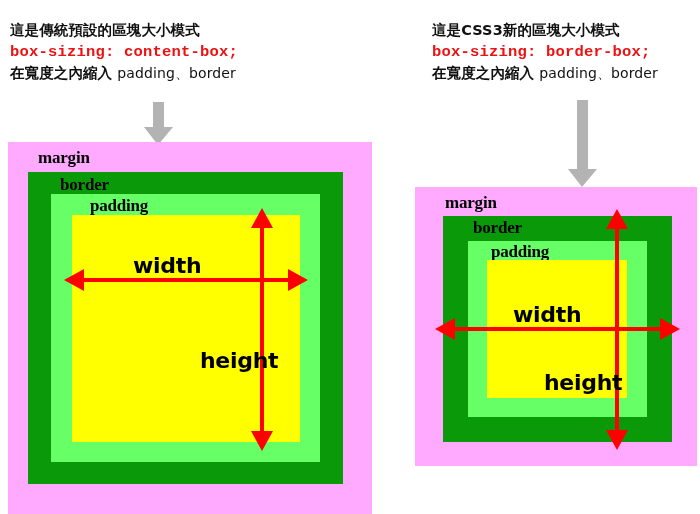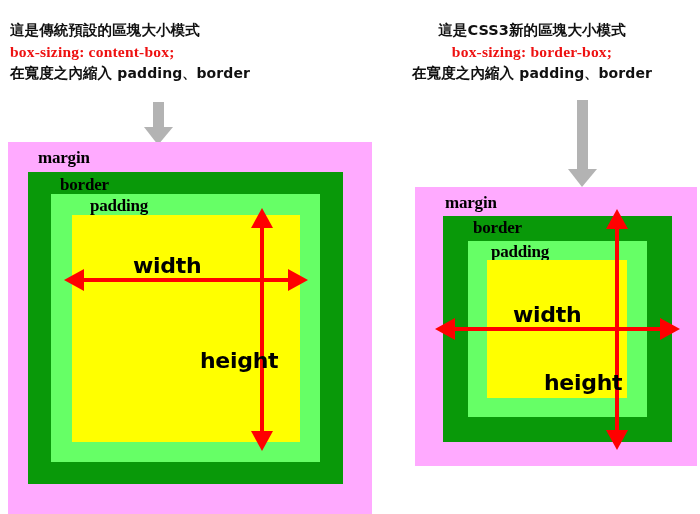--- a/index.html
+++ b/index.html
@@ -24,35 +24,35 @@
   }
   .caption .line {
     display: block;
     font-size: 14.5px;
     color: #111111;
     font-weight: 700;
     letter-spacing: .1px;
   }
   .caption .line.code {
     color: #ee1111;
-    font-family: Liberation Serif, serif;
+    font-family: Liberation Mono, monospace;
     font-weight: 700;
     font-size: 15.5px;
     letter-spacing: .2px;
   }
   .caption .line.mixed {
     font-weight: 700;
   }
   .caption .line.mixed .lat {
-    font-weight: 700;
+    font-weight: 400;
     font-size: 14px;
   }
 
   #caption-left  { left: 10px; top: 20px; }
-  #caption-right { left: 412px; top: 20px; text-align: center; }
+  #caption-right { left: 432px; top: 20px; }
 
   
   .grey-arrow { position: absolute; }
   .grey-arrow .shaft {
     position: absolute;
     background: #b3b3b3;
     left: 9px;
     top: 0;
     width: 11px;
   }

